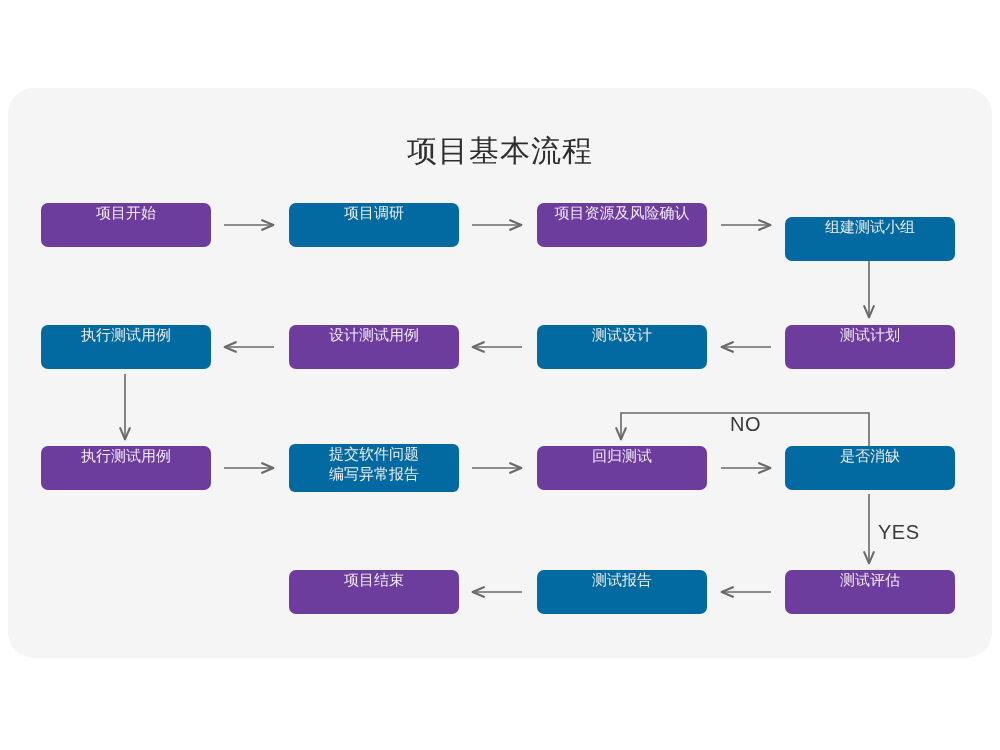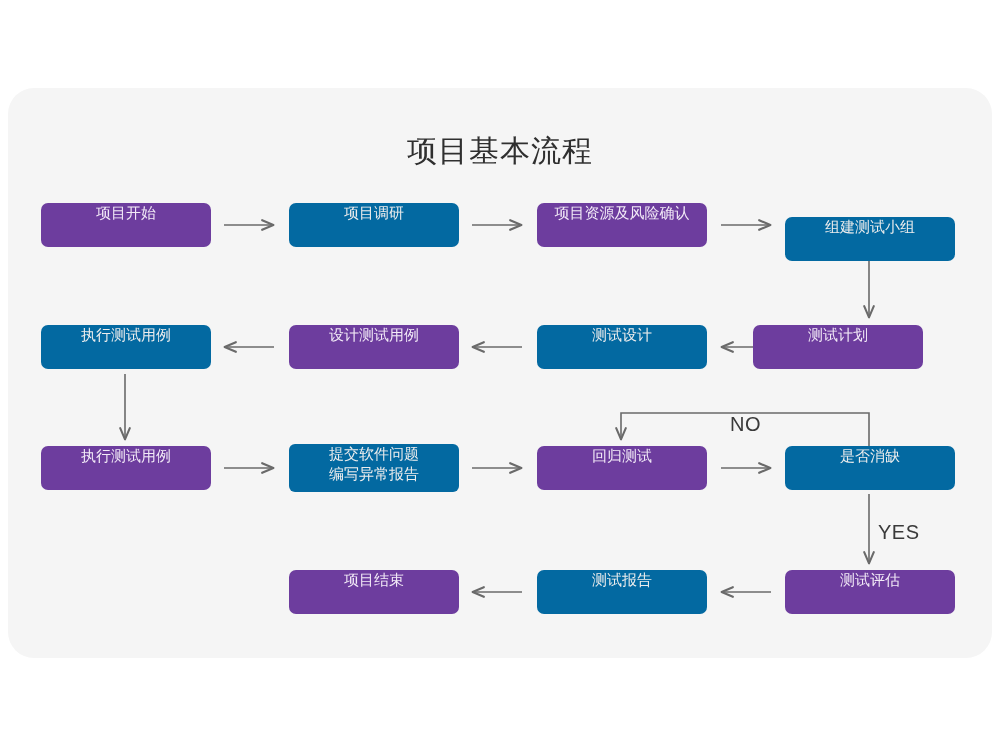--- a/index.html
+++ b/index.html
@@ -141,21 +141,21 @@
     </div>
 
   <div class="node purple" style="left:537px; top:203px;">
     <span class="lbl">项目资源及风险确认</span>
     </div>
 
   <div class="node gray" style="left:785px; top:217px;">
     <span class="lbl">组建测试小组</span>
     </div>
 
-  <div class="node purple" style="left:753px; top:325px;">
+  <div class="node purple" style="left:785px; top:325px;">
     <span class="lbl">测试计划</span>
     </div>
 
   <div class="node gray" style="left:537px; top:325px;">
     <span class="lbl">测试设计</span>
     </div>
 
   <div class="node purple" style="left:289px; top:325px;">
     <span class="lbl">设计测试用例</span>
     </div>

